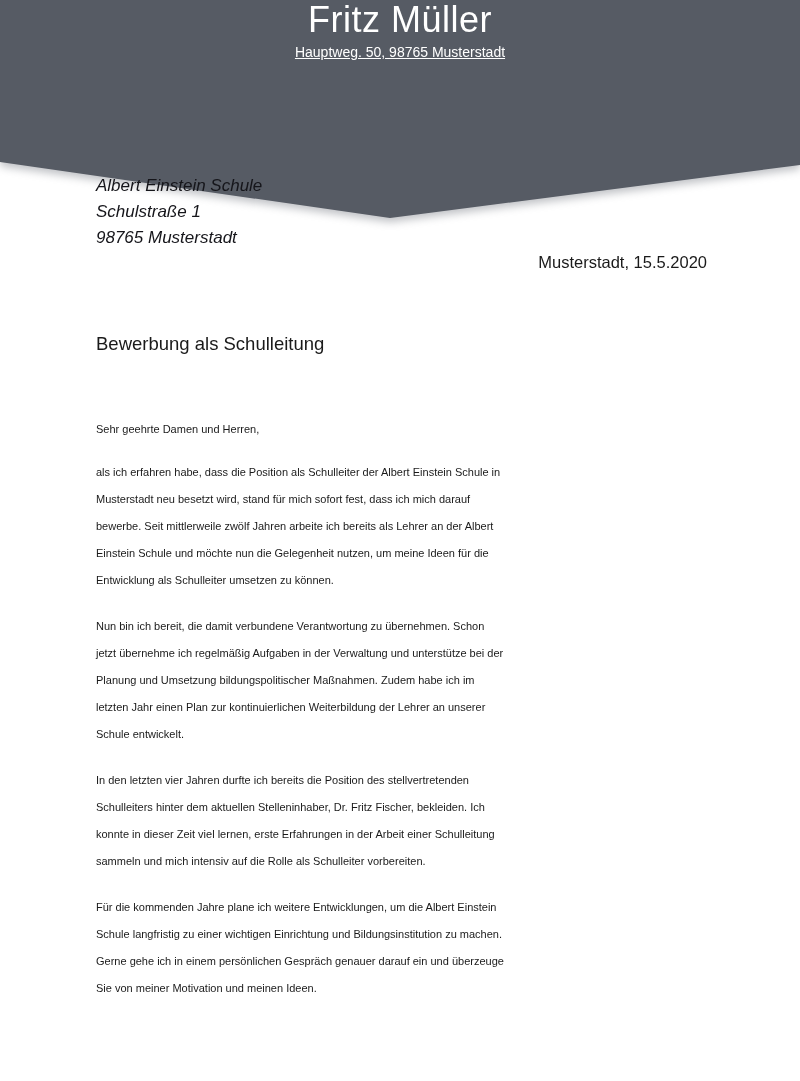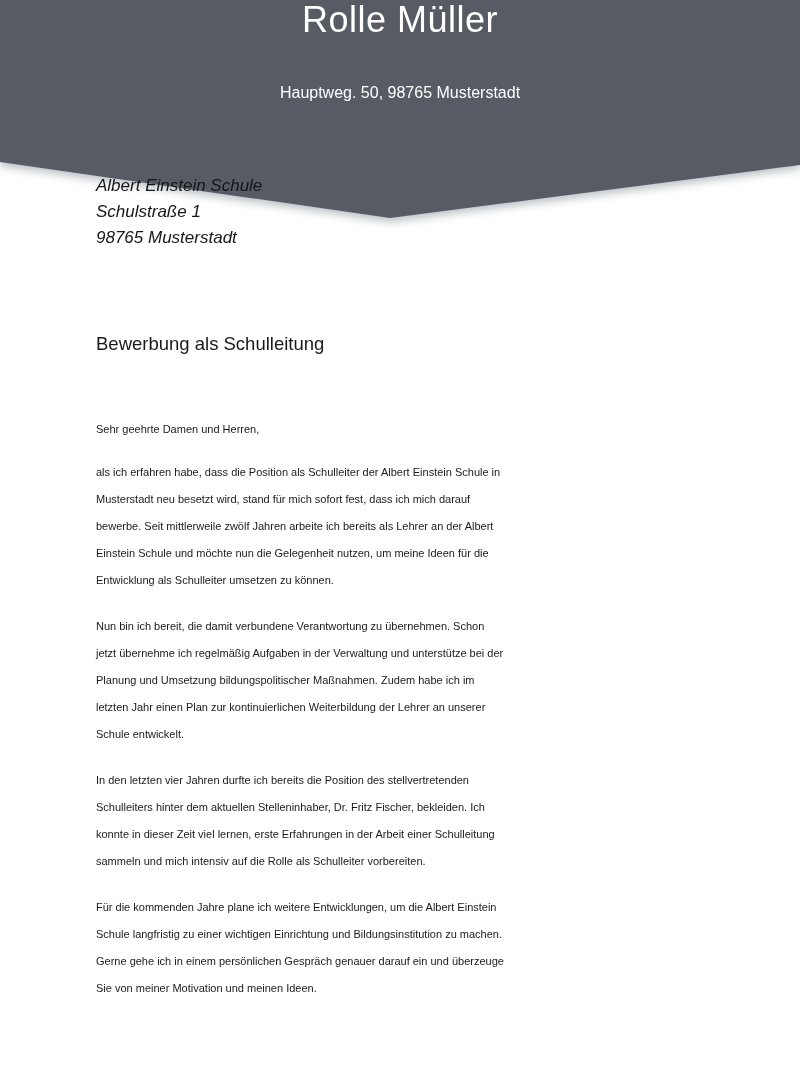--- a/index.html
+++ b/index.html
@@ -35,23 +35,23 @@
   }
   .applicant-name {
     margin: 0;
     padding-top: 1px;
     font-size: 36px;
     line-height: 38px;
     font-weight: normal;
     letter-spacing: 0.5px;
   }
   .applicant-contact {
-    margin-top: 40px;
-    font-size: 16px;
+    font-size: 14px;
     line-height: 27px;
+    text-decoration: underline;
   }
 
   
   .recipient {
     position: absolute;
     left: 96px;
     top: 173px;
     z-index: 2;
     font-style: italic;
     font-size: 17px;
@@ -94,31 +94,32 @@
     white-space: pre-line;
   }
 </style>
 </head>
 <body>
 
 <div class="page">
 
   <div class="header-wrap">
     <div class="header">
-      <h1 class="applicant-name">Rolle Müller</h1>
+      <h1 class="applicant-name">Fritz Müller</h1>
       <div class="applicant-contact">
         <div>Hauptweg. 50, 98765 Musterstadt</div>
       </div>
     </div>
   </div>
 
   <div class="recipient">Albert Einstein Schule
 Schulstraße 1
 98765 Musterstadt</div>
 
+  <div class="date-line">Musterstadt, 15.5.2020</div>
 
   <div class="subject-line">Bewerbung als Schulleitung</div>
 
   <div class="salutation">Sehr geehrte Damen und Herren,</div>
 
   <div class="body-text">
     <p>als ich erfahren habe, dass die Position als Schulleiter der Albert Einstein Schule in
 Musterstadt neu besetzt wird, stand für mich sofort fest, dass ich mich darauf
 bewerbe. Seit mittlerweile zwölf Jahren arbeite ich bereits als Lehrer an der Albert
 Einstein Schule und möchte nun die Gelegenheit nutzen, um meine Ideen für die

